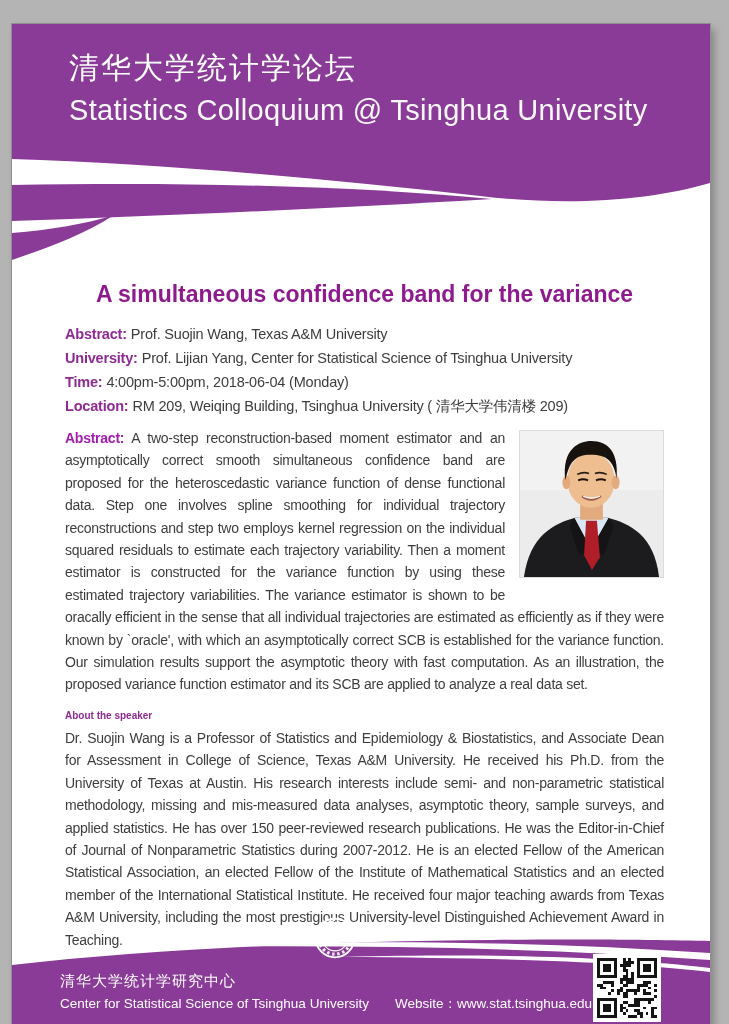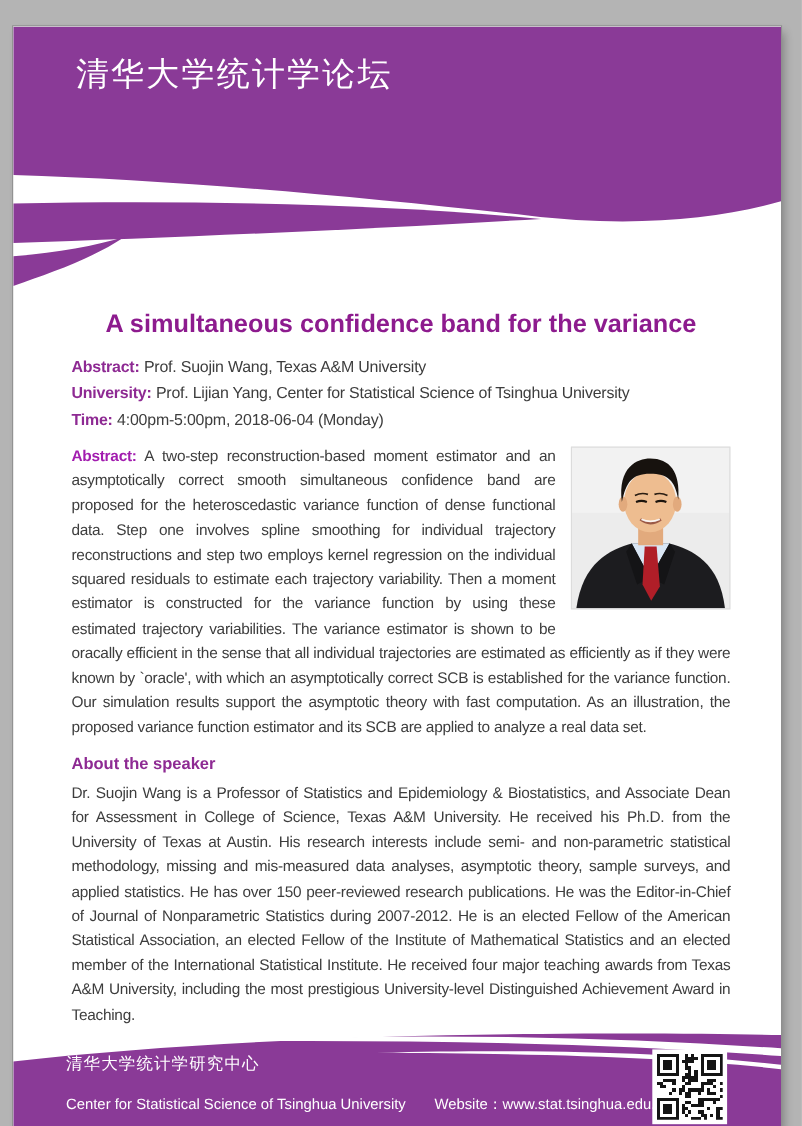--- a/index.html
+++ b/index.html
@@ -24,65 +24,69 @@
   .content{position:relative;z-index:2;padding:6px 46px 0 53px;margin-top:35px;}
   .talk-title{margin:0 0 12px;text-align:center;font-weight:700;font-size:23px;line-height:31px;color:#8d1b8e;}
   .talk-title span{display:block;white-space:nowrap;}
   .details{margin:0 0 9px;}
   .detail-row{font-size:14.5px;line-height:24px;color:#3d3d3d;letter-spacing:-.2px;}
   .dlabel{color:#8e2a93;font-weight:700;margin-right:4px;}
   .para{font-size:14px;line-height:22.4px;color:#3d3d3d;text-align:justify;letter-spacing:-.25px;margin:0;}
   .inline-label{color:#a21caf;font-weight:700;}
   .speaker-photo{float:right;width:145px;height:148px;margin:3px 0 8px 14px;border:1px solid #dcdcdc;box-sizing:border-box;background:#ececec;}
   .speaker-photo svg{display:block;width:100%;height:100%;}
-  .about-heading{font-size:15px;color:#8e2a93;font-weight:700;margin:14px 0 6px;}
+  .about-heading{font-size:10px;color:#8e2a93;font-weight:700;margin:14px 0 6px;}
   
   .footer{position:absolute;bottom:0;left:0;width:698px;height:92px;z-index:3;}
   .footer-svg{position:absolute;top:0;left:0;width:698px;height:92px;display:block;}
   .footer-row{position:absolute;left:48px;bottom:13px;display:flex;align-items:center;gap:12px;color:#ffffff;z-index:2;flex-direction:column;}
   .logo svg{width:42px;height:42px;display:block;}
   .org-zh{font-size:15px;line-height:19px;letter-spacing:1px;}
-  .org-line2{font-size:13.5px;line-height:18px;margin-top:18px;display:flex;gap:26px;white-space:nowrap;}
+  .org-line2{font-size:13.5px;line-height:18px;margin-top:5px;display:flex;gap:26px;white-space:nowrap;}
   .qr{position:absolute;right:49px;bottom:4px;width:68px;height:68px;background:#ffffff;padding:4px;box-sizing:border-box;z-index:2;}
   .qr svg{width:100%;height:100%;display:block;}
 </style>
 </head>
 <body>
 
 <div class="poster">
 
   <div class="header">
     <svg class="wave-svg" viewBox="0 0 698 250" preserveAspectRatio="none" aria-hidden="true">
 
       <path d="M0 0 H698 V159 C640 176 558 183 468 172 C308 154 140 139 0 135 Z" fill="#8a3a97"></path>
 
       <path d="M0 161 C160 158 330 161 480 175 C330 184 150 192 0 197 Z" fill="#8a3a97"></path>
 
       <path d="M0 209 C38 206 74 200 102 191 C70 212 34 224 0 236 Z" fill="#8a3a97"></path>
     </svg>
     <div class="header-titles">
       <div class="title-zh">清华大学统计学论坛</div>
+      <div class="title-en">Statistics Colloquium @ Tsinghua University</div>
     </div>
   </div>
 
   <div class="content">
 
     <h1 class="talk-title">
       <span>A simultaneous confidence band for the variance</span>
     </h1>
 
     <div class="details">
       <div class="detail-row">
         <span class="dlabel">Abstract:</span><span>Prof. Suojin Wang, Texas A&amp;M University</span>
       </div>
       <div class="detail-row">
         <span class="dlabel">University:</span><span>Prof. Lijian Yang, Center for Statistical Science of Tsinghua University</span>
       </div>
       <div class="detail-row">
         <span class="dlabel">Time:</span><span>4:00pm-5:00pm, 2018-06-04 (Monday)</span>
+      </div>
+      <div class="detail-row">
+        <span class="dlabel">Location:</span><span>RM 209, Weiqing Building, Tsinghua University ( 清华大学伟清楼 209)</span>
       </div>
     </div>
 
     <div>
       <div class="speaker-photo">
         <svg viewBox="0 0 145 148" aria-hidden="true">
           <rect width="145" height="148" fill="#ececec"></rect>
           <rect width="145" height="60" fill="#f2f2f2"></rect>
 
           <path d="M4 148 C10 106 34 94 56 88 L89 88 C112 94 136 106 141 148 Z" fill="#1c1c1f"></path>

